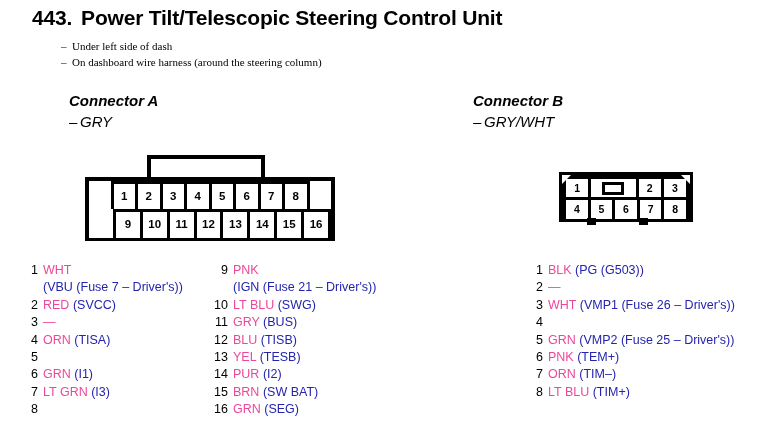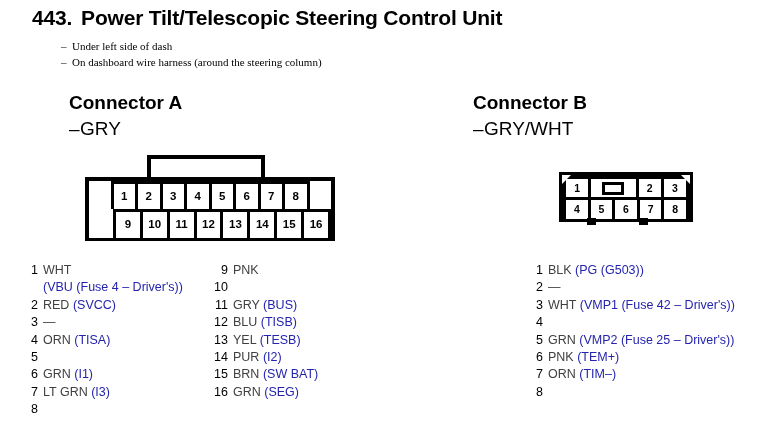--- a/index.html
+++ b/index.html
@@ -48,21 +48,22 @@
     white-space: nowrap;
   }
   .loc-dash {
     display: inline-block;
     width: 11px;
   }
 
   
   .conn-head {
     position: absolute;
-    font-size: 19px;
+    font-size: 15px;
+    font-style: italic;
   }
   .conn-head .name {
     font-weight: bold;
     white-space: nowrap;
   }
   .conn-head .color {
     margin-top: 4px;
     white-space: nowrap;
   }
   .conn-head .color .dash {
@@ -224,21 +225,21 @@
     flex: 0 0 auto;
     text-align: right;
     margin-right: 5px;
   }
   .num-w1 { width: 8px; }
   .num-w2 { width: 16px; }
   .pin-body {
     flex: 0 1 auto;
   }
   .wire {
-    color: #404040;
+    color: #ec4899;
   }
   .signal {
     color: #2424ae;
   }
   .pin-cont {
     color: #2424ae;
     white-space: nowrap;
   }
 </style>
 </head>
@@ -324,21 +325,21 @@
   </div>
 </div>
 
 <div class="pinlist" id="pinlist-a1">
     <div class="pin-row">
       <span class="pin-num num-w1">1</span>
       <span class="pin-body"><span class="wire">WHT</span></span>
     </div>
     <div class="pin-row">
       <span class="pin-num num-w1"></span>
-      <span class="pin-cont">(VBU (Fuse 4 – Driver's))</span>
+      <span class="pin-cont">(VBU (Fuse 7 – Driver's))</span>
     </div>
     <div class="pin-row">
       <span class="pin-num num-w1">2</span>
       <span class="pin-body"><span class="wire">RED</span><span class="signal"> (SVCC)</span></span>
     </div>
     <div class="pin-row">
       <span class="pin-num num-w1">3</span>
       <span class="pin-body"><span class="wire">—</span></span>
     </div>
     <div class="pin-row">
@@ -360,21 +361,26 @@
       <span class="pin-num num-w1">8</span>
     </div>
   </div>
 
 <div class="pinlist" id="pinlist-a2">
     <div class="pin-row">
       <span class="pin-num num-w2">9</span>
       <span class="pin-body"><span class="wire">PNK</span></span>
     </div>
     <div class="pin-row">
+      <span class="pin-num num-w2"></span>
+      <span class="pin-cont">(IGN (Fuse 21 – Driver's))</span>
+    </div>
+    <div class="pin-row">
       <span class="pin-num num-w2">10</span>
+      <span class="pin-body"><span class="wire">LT BLU</span><span class="signal"> (SWG)</span></span>
     </div>
     <div class="pin-row">
       <span class="pin-num num-w2">11</span>
       <span class="pin-body"><span class="wire">GRY</span><span class="signal"> (BUS)</span></span>
     </div>
     <div class="pin-row">
       <span class="pin-num num-w2">12</span>
       <span class="pin-body"><span class="wire">BLU</span><span class="signal"> (TISB)</span></span>
     </div>
     <div class="pin-row">
@@ -399,33 +405,34 @@
     <div class="pin-row">
       <span class="pin-num num-w1">1</span>
       <span class="pin-body"><span class="wire">BLK</span><span class="signal"> (PG (G503))</span></span>
     </div>
     <div class="pin-row">
       <span class="pin-num num-w1">2</span>
       <span class="pin-body"><span class="wire">—</span></span>
     </div>
     <div class="pin-row">
       <span class="pin-num num-w1">3</span>
-      <span class="pin-body"><span class="wire">WHT</span><span class="signal"> (VMP1 (Fuse 42 – Driver's))</span></span>
+      <span class="pin-body"><span class="wire">WHT</span><span class="signal"> (VMP1 (Fuse 26 – Driver's))</span></span>
     </div>
     <div class="pin-row">
       <span class="pin-num num-w1">4</span>
     </div>
     <div class="pin-row">
       <span class="pin-num num-w1">5</span>
       <span class="pin-body"><span class="wire">GRN</span><span class="signal"> (VMP2 (Fuse 25 – Driver's))</span></span>
     </div>
     <div class="pin-row">
       <span class="pin-num num-w1">6</span>
       <span class="pin-body"><span class="wire">PNK</span><span class="signal"> (TEM+)</span></span>
     </div>
     <div class="pin-row">
       <span class="pin-num num-w1">7</span>
       <span class="pin-body"><span class="wire">ORN</span><span class="signal"> (TIM–)</span></span>
     </div>
     <div class="pin-row">
       <span class="pin-num num-w1">8</span>
+      <span class="pin-body"><span class="wire">LT BLU</span><span class="signal"> (TIM+)</span></span>
     </div>
   </div>
 
 </body></html>

